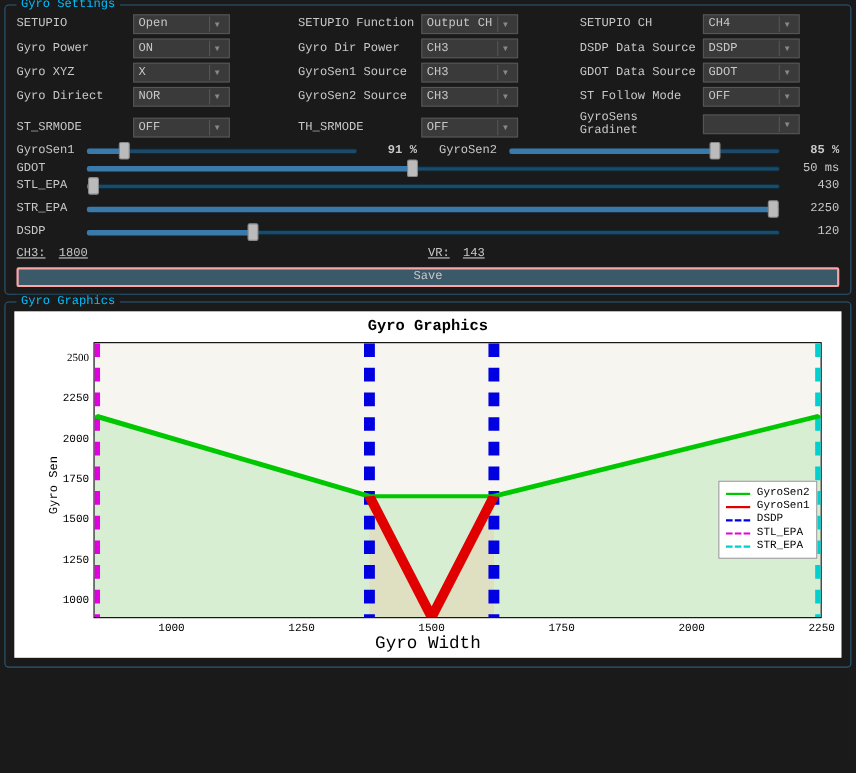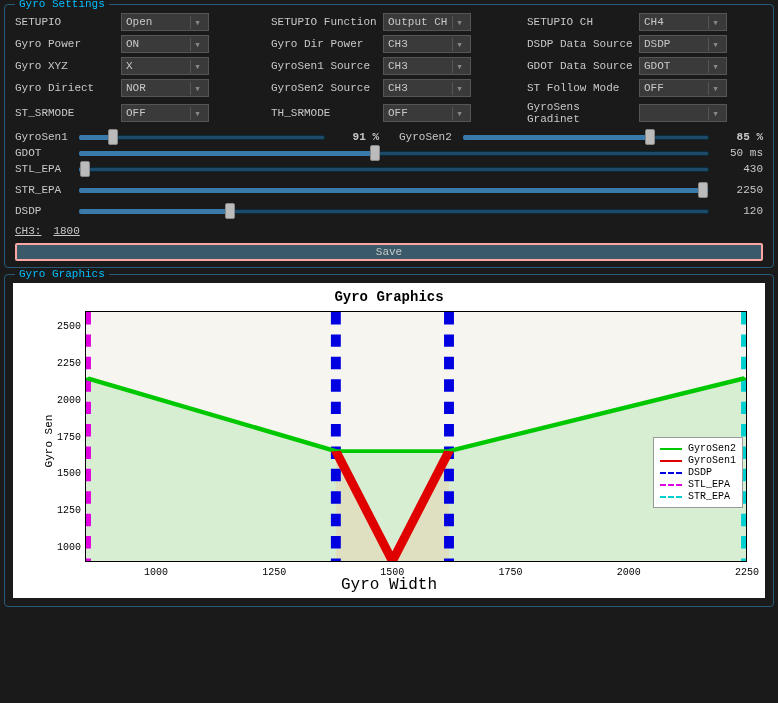--- a/index.html
+++ b/index.html
@@ -24,21 +24,21 @@
     position: absolute;
     top: -7px;
     left: 10px;
     background: #1a1a1a;
     padding: 0 4px;
     color: #00bfff;
     font-size: 11px;
   }
   .row {
     display: flex;
-    align-items: center;
+    align-items: flex-end;
     margin-bottom: 4px;
     gap: 20px;
   }
   .label {
     color: #c8c8c8;
     font-size: 11px;
     width: 106px;
     flex-shrink: 0;
   }
   .dropdown {
@@ -382,20 +382,24 @@
     <div class="slider-thumb" style="left:24%"></div>
   </div>
   <span class="slider-value">120</span>
       </div>
     </div>
 
   <div class="status-row">
     <div class="status-item" style="flex:1">
       <span class="k">CH3:</span>
       <span class="v">1800</span>
+    </div>
+    <div class="status-item" style="flex:1">
+      <span class="k">VR:</span>
+      <span class="v">143</span>
     </div>
   </div>
 
   <button class="save-btn">Save</button>
 </div>
 
 <div class="panel" style="padding:8px;">
   <div class="panel-title">Gyro Graphics</div>
   <div class="chart-area">
     <div class="chart-title">Gyro Graphics</div>
@@ -414,21 +418,21 @@
           <polyline points="37.857142857142854,55.88235294117647 46.42857142857143,100 55.00000000000001,55.88235294117647" fill="none" stroke="#e00000" stroke-width="1.5"></polyline>
         </svg>
     </div>
     <div id="yticks">
         <div class="tick-y" style="top: 264.235px;">1000</div>
         <div class="tick-y" style="top: 227.324px;">1250</div>
         <div class="tick-y" style="top: 190.412px;">1500</div>
         <div class="tick-y" style="top: 153.5px;">1750</div>
         <div class="tick-y" style="top: 116.588px;">2000</div>
         <div class="tick-y" style="top: 79.6765px;">2250</div>
-        <div class="tick-y" style="top: 42.7647px;">2500</div>
+        <div class="tick-y" style="top: 42.7647px; font-family: Liberation Serif, serif;">2500</div>
       </div>
     <div id="xticks">
         <div class="tick-x" style="left: 142.929px;">1000</div>
         <div class="tick-x" style="left: 261.143px;">1250</div>
         <div class="tick-x" style="left: 379.357px;">1500</div>
         <div class="tick-x" style="left: 497.571px;">1750</div>
         <div class="tick-x" style="left: 615.786px;">2000</div>
         <div class="tick-x" style="left: 734px;">2250</div>
       </div>
     <div class="legend" id="legend">

